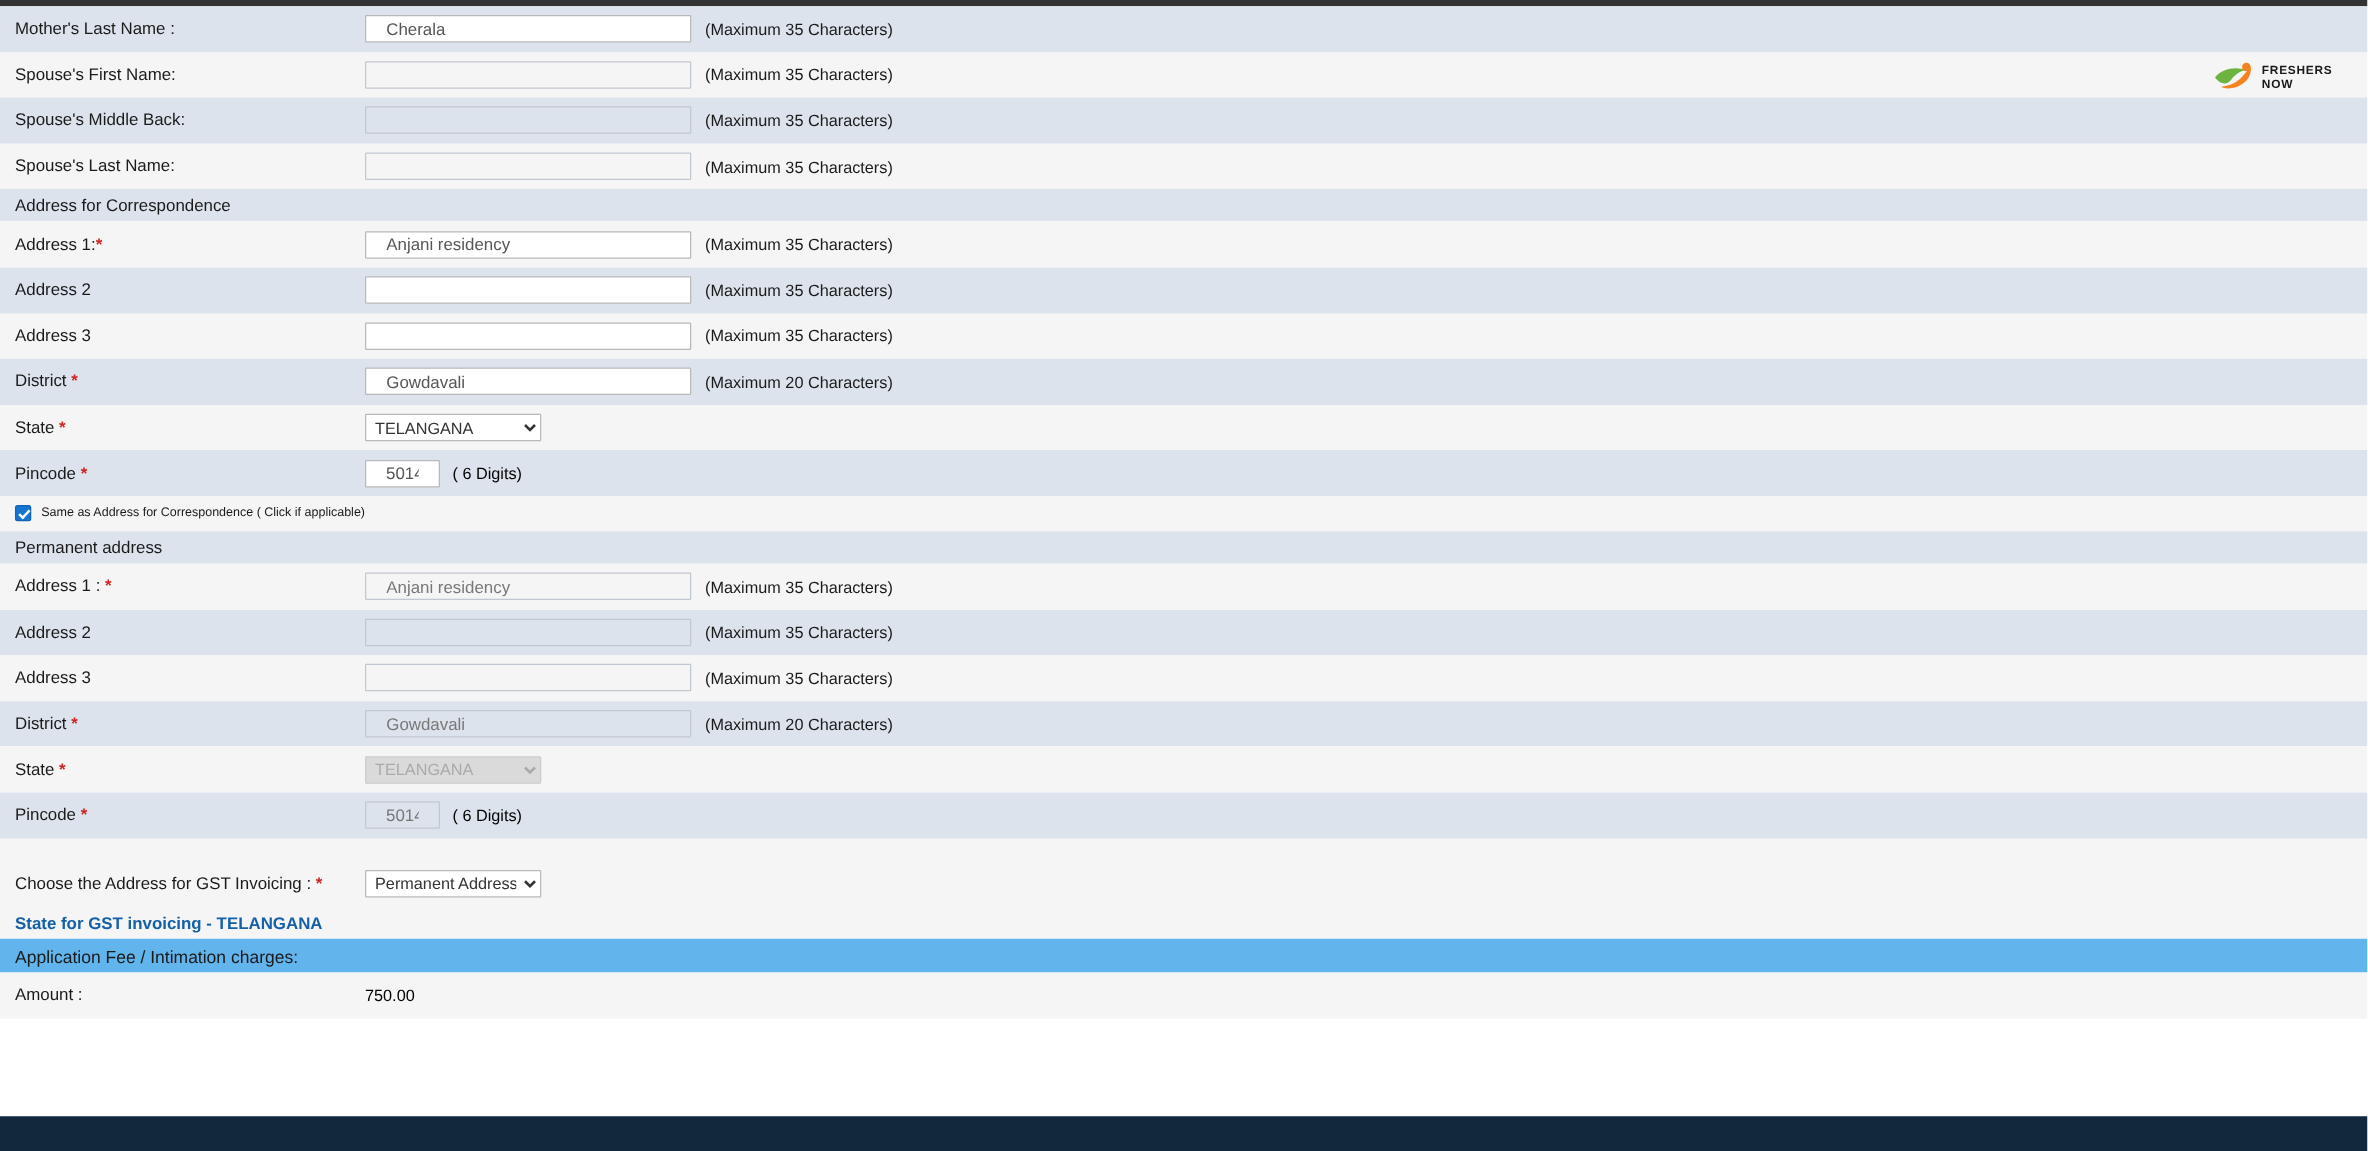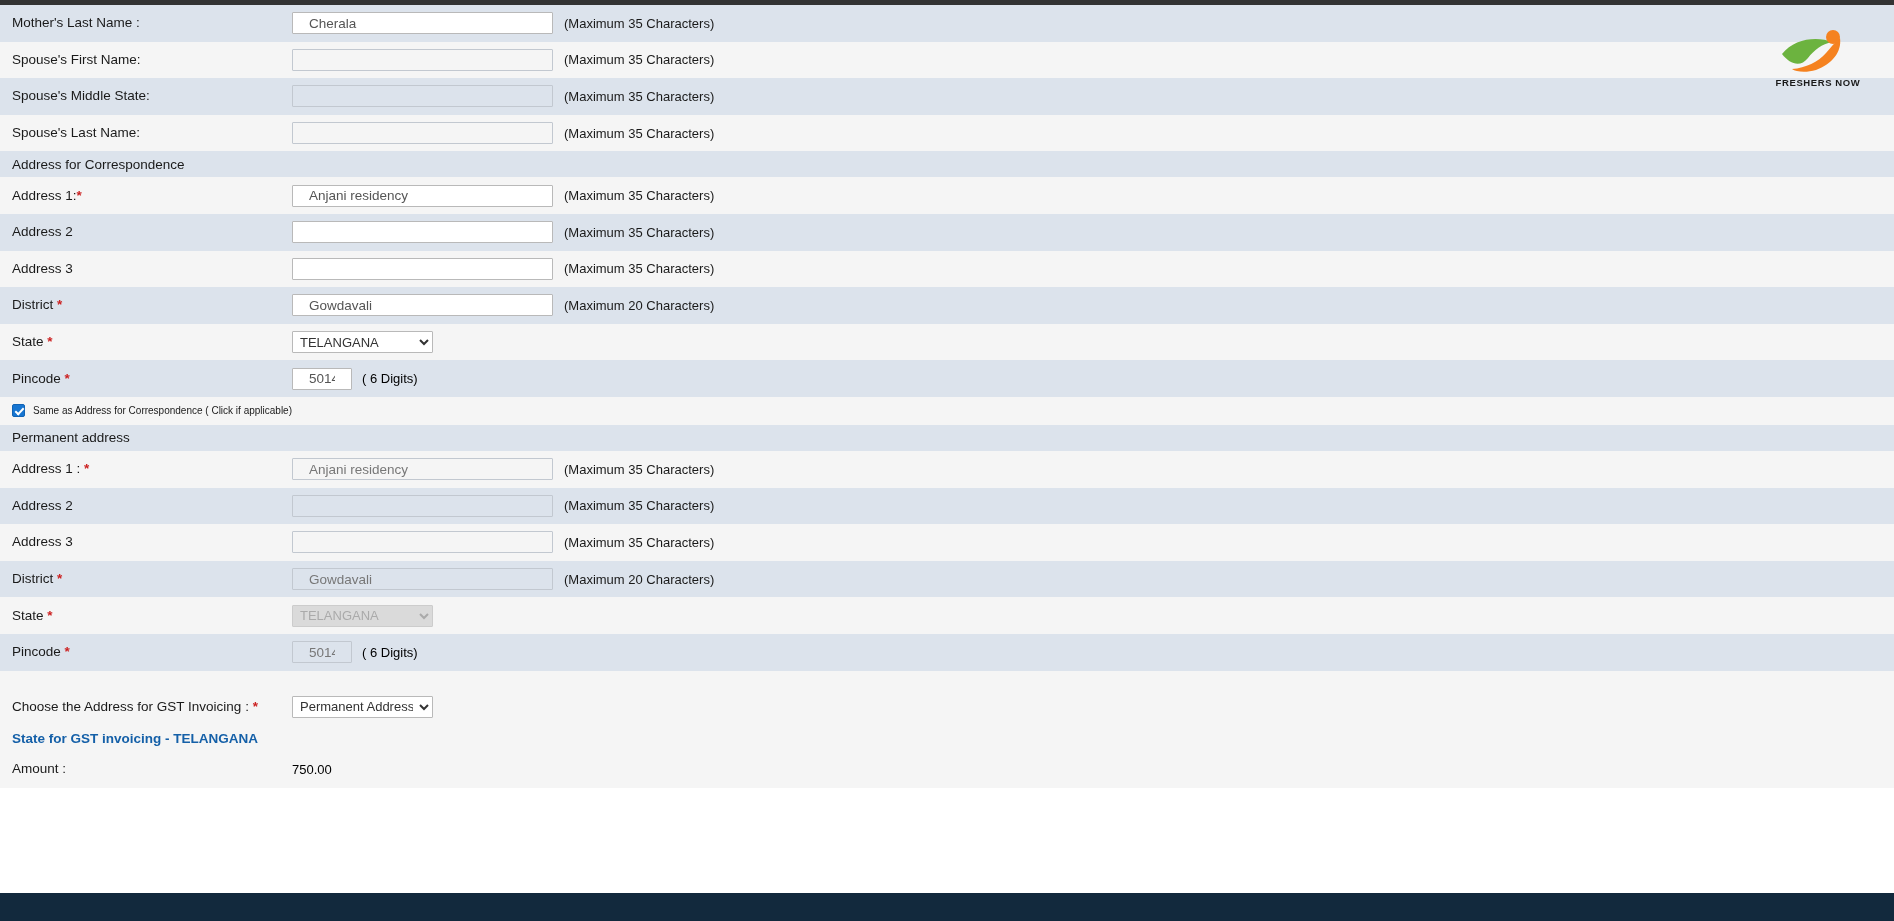--- a/index.html
+++ b/index.html
@@ -116,21 +116,21 @@
   .redbox {
     position:absolute; right:0px; top:5px;
     width:309px; height:57px;
     border:6px solid #ff0000; border-radius:3px;
     pointer-events:none;
   }
 
   .logo-wrap {
     position:absolute; right:28px; top:28px;
     width:96px; height:66px;
-    display:flex; flex-direction:column; align-items:center;
+    display:flex; flex-direction:row; align-items:center;
     pointer-events:none;
   }
   .logo-text { font-size:9.5px; font-weight:bold; letter-spacing:0.6px; color:#1a1a1a; margin-top:1px; }
 
   .footer { position:absolute; left:0; bottom:0; width:100%; height:28px; background:#12293d; }
 </style>
 </head>
 <body>
 
 <div id="app">
@@ -147,21 +147,21 @@
 
   <div class="row even">
     <div class="cell-label">Spouse's First Name:</div>
     <div class="cell-field">
       <input class="txt disabled" type="text" value="" style="">
     </div>
     <div class="cell-hint">(Maximum 35 Characters)</div>
   </div>
 
   <div class="row odd">
-    <div class="cell-label">Spouse's Middle State:</div>
+    <div class="cell-label">Spouse's Middle Back:</div>
     <div class="cell-field">
       <input class="txt disabled" type="text" value="" style="">
     </div>
     <div class="cell-hint">(Maximum 35 Characters)</div>
   </div>
 
   <div class="row even">
     <div class="cell-label">Spouse's Last Name:</div>
     <div class="cell-field">
       <input class="txt disabled" type="text" value="" style="">
@@ -287,20 +287,21 @@
     <div class="cell-field">
       <select class="sel wide">
         <option>Permanent Address</option>
       </select>
     </div>
     <div class="cell-hint"></div>
   </div>
 
   <div class="gstlink">State for GST invoicing - TELANGANA</div>
 
+  <div class="feehead">Application Fee / Intimation charges:</div>
 
   <div class="row even">
     <div class="cell-label">Amount :</div>
     <div class="cell-field">
       <span class="suffix" style="padding-left:0;">750.00</span>
     </div>
     <div class="cell-hint"></div>
   </div>
 
 

